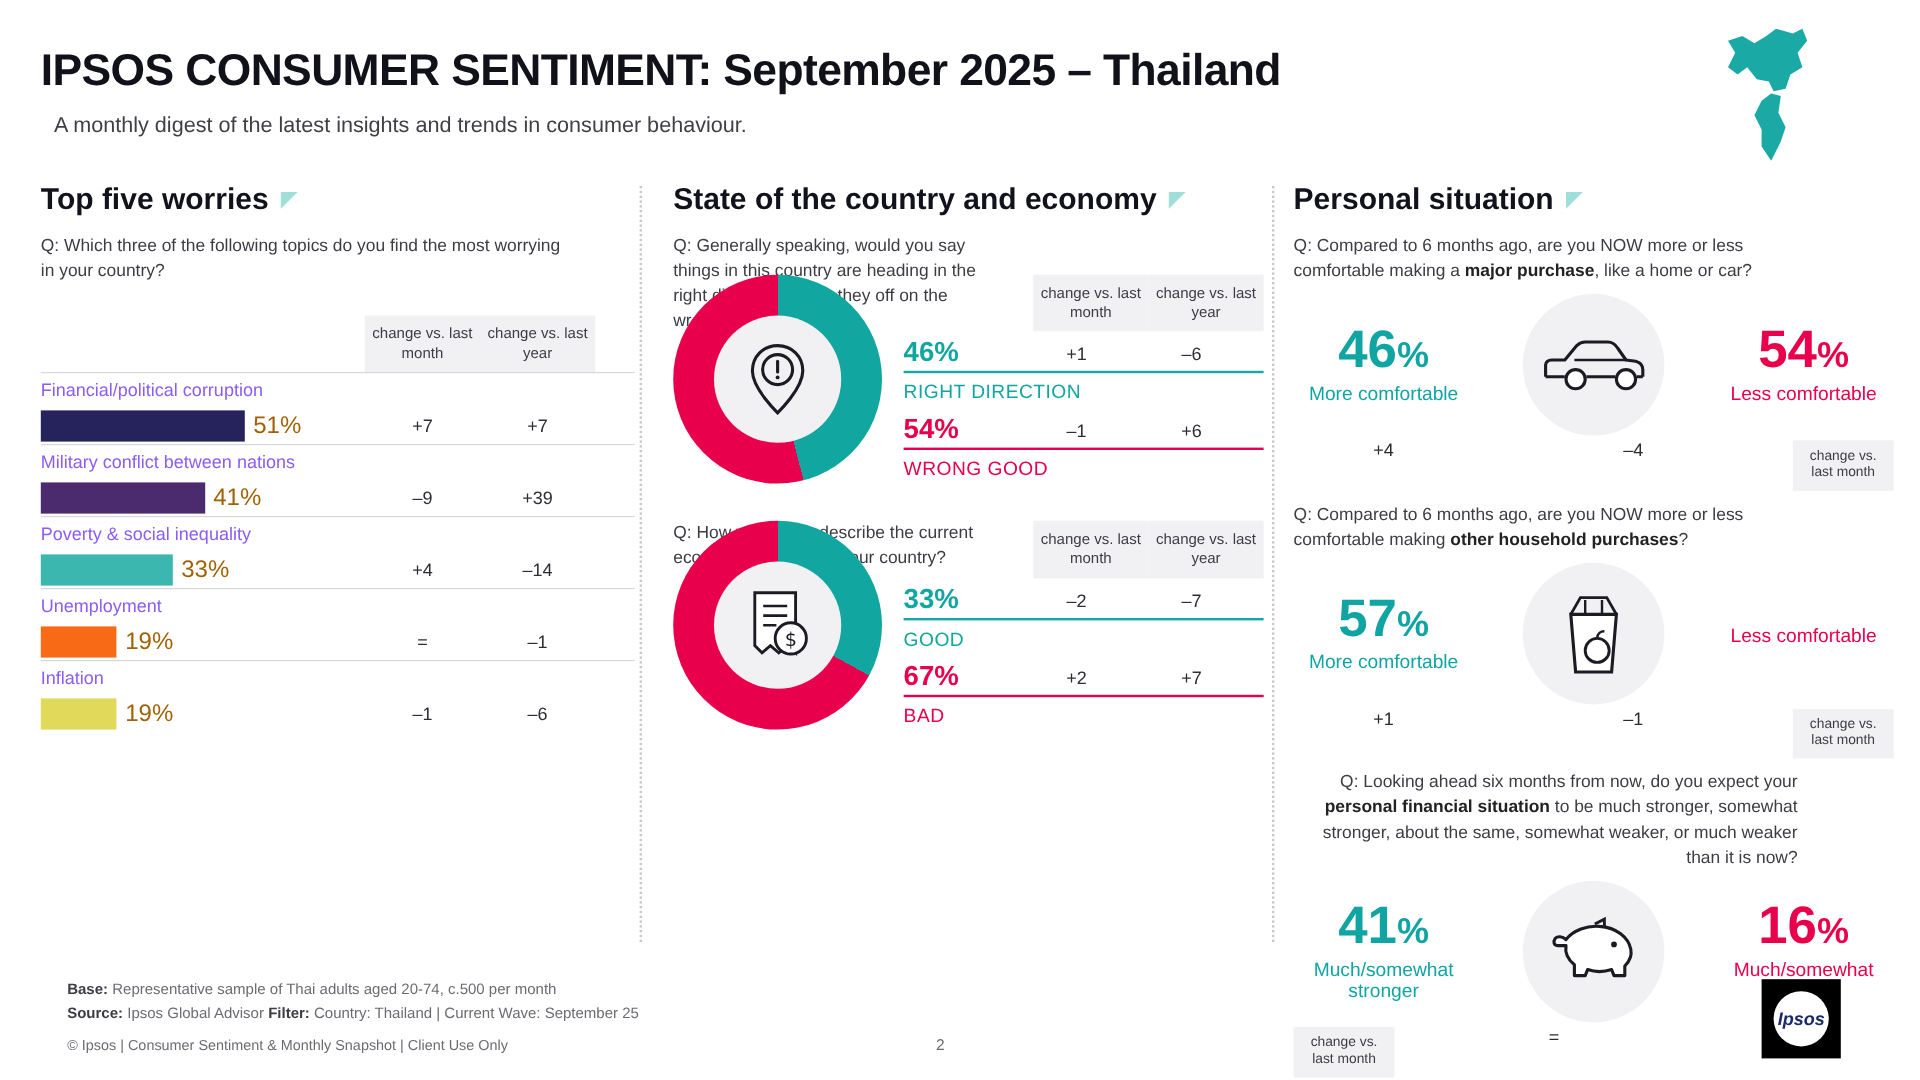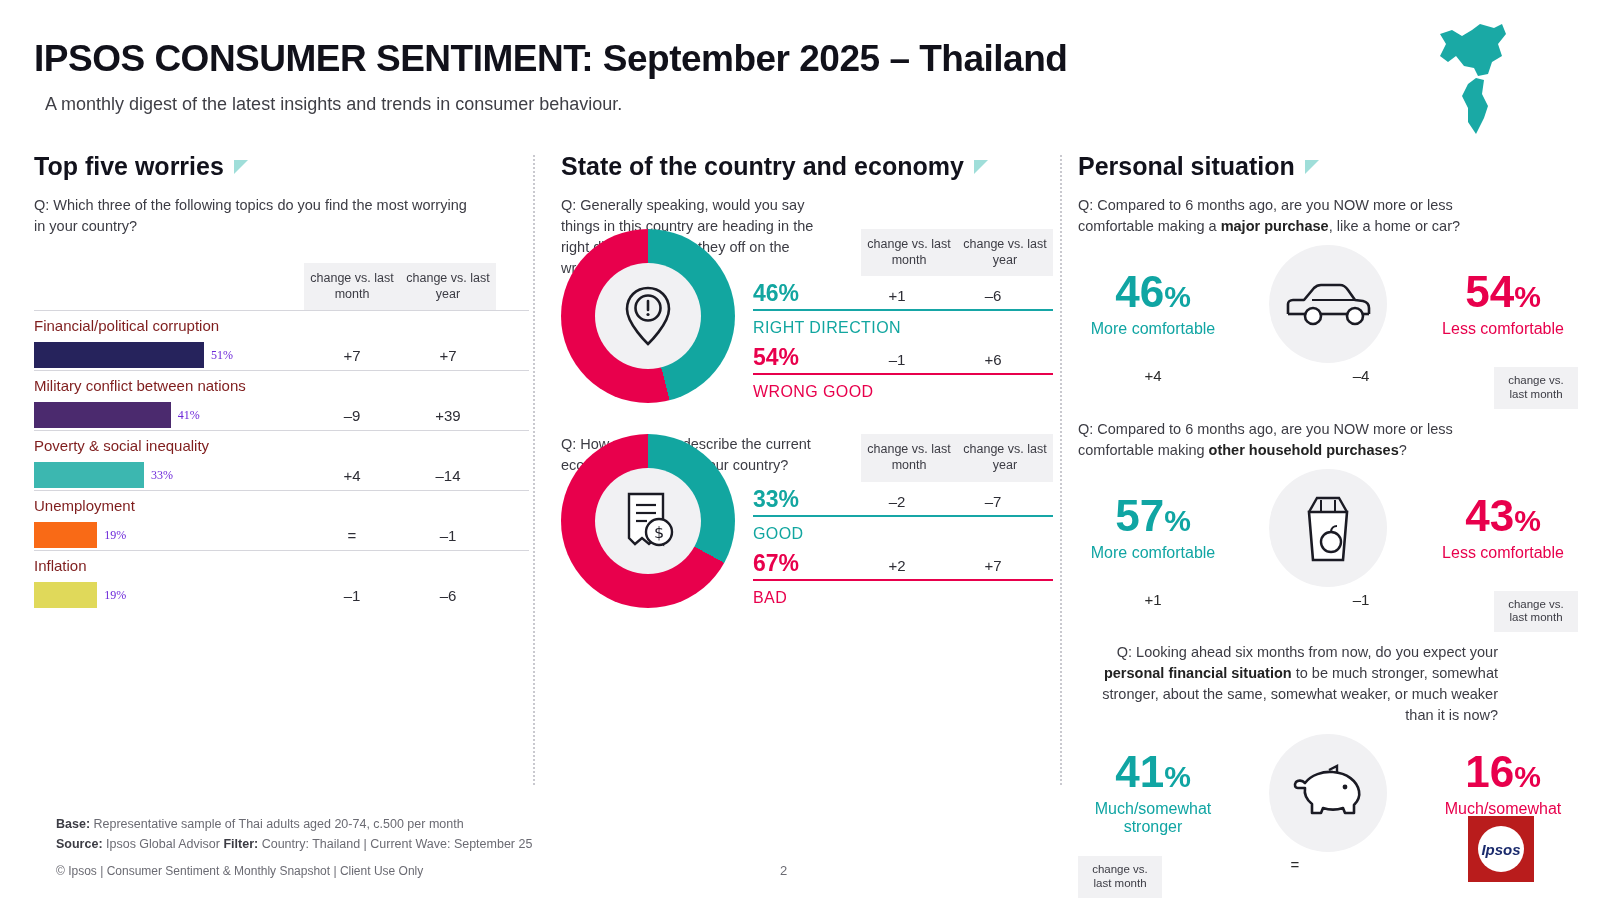--- a/index.html
+++ b/index.html
@@ -44,24 +44,24 @@
 
   
   .worry-head { display:flex; margin-top:26px; }
   .worry-head .spacer { width:270px; }
   .chcell {
     width:96px; text-align:center; font-size:12.5px; line-height:1.25;
     color:#3c3c44; background:#f1f1f3; padding:8px 4px;
   }
   .worry-row { border-top:1px solid #d6d6dc; padding-top:6px; display:flex; align-items:flex-start;}
   .worry-left { width:270px; }
-  .worry-label { font-size:15px; color:#7f1d1d; margin-bottom:6px; }
+  .worry-label { font-size:15px; color:#8b5cf6; margin-bottom:6px; }
   .barwrap { display:flex; align-items:center; gap:7px; height:30px;}
   .bar { height:26px; }
-  .barval { font-size:12px; color:#6d28d9;font-family:Liberation Serif, serif; }
+  .barval { font-size:20px; color:#a16207; }
   .worry-delta { width:96px; text-align:center; font-size:15px; color:#2d2d35; padding-top:30px; }
 
   
   .donut-block { display:flex; align-items:flex-start; margin-top:10px; }
   .donut { width:174px; height:174px; border-radius:50%; position:relative; flex:none; }
   .donut::after {
     content:""; position:absolute; left:34px; top:34px;
     width:106px; height:106px; border-radius:50%; background:#f1f1f3;
   }
   .donut-icon { position:absolute; left:0; top:0; width:174px; height:174px; z-index:3;
@@ -97,21 +97,21 @@
     background:#f1f1f3; color:#3c3c44; padding:7px 6px; width:84px;
   }
 
   
   .footer { position:absolute; left:56px; bottom:46px; font-size:12.5px; color:#6b6b73; line-height:1.55;}
   .footer b { color:#3c3c44; }
   .copyright { position:absolute; left:56px; bottom:22px; font-size:12px; color:#6b6b73; }
   .pagenum { position:absolute; left:780px; bottom:22px; font-size:13px; color:#6b6b73; }
   .logo {
     position:absolute; right:66px; bottom:18px; width:66px; height:66px;
-    background:#b91c1c; display:flex; align-items:center; justify-content:center;
+    background:#000000; display:flex; align-items:center; justify-content:center;
   }
   .logo-inner { background:#fff; width:46px; height:46px; border-radius:50%;
     display:flex; align-items:center; justify-content:center;
     font-size:15px; font-weight:bold; color:#1a2a6c; font-style:italic;}
 </style>
 </head>
 <body>
 
 <div class="header">
   <h1 class="title">IPSOS CONSUMER SENTIMENT: September 2025 – Thailand</h1>
@@ -343,21 +343,20 @@
       <div class="ps-circle">
         <svg width="74" height="76" viewBox="0 0 74 76">
           <path d="M18,22 L56,22 L52,70 L22,70 Z" fill="#fff" stroke="#1b1b24" stroke-width="2.6"></path>
           <path d="M18,22 L26,8 L48,8 L56,22" fill="none" stroke="#1b1b24" stroke-width="2.4"></path>
           <path d="M30,10 L30,22 M44,10 L44,22" stroke="#1b1b24" stroke-width="2"></path>
           <circle cx="40" cy="52" r="10" fill="#fff" stroke="#1b1b24" stroke-width="2.4"></circle>
           <path d="M40,42 C40,38 43,36 46,36" fill="none" stroke="#1b1b24" stroke-width="2.2"></path>
         </svg>
       </div>
       <div class="ps-side">
-        <div class="ps-big pink"><span>43</span><span class="pc">%</span></div>
         <div class="ps-cap pink">Less comfortable</div>
       </div>
     </div>
     <div class="ps-deltas">
       <div class="ps-delta">+1</div>
       <div class="ps-delta">–1</div>
       <div class="chbox">change vs. last month</div>
     </div>
   </div>
 

